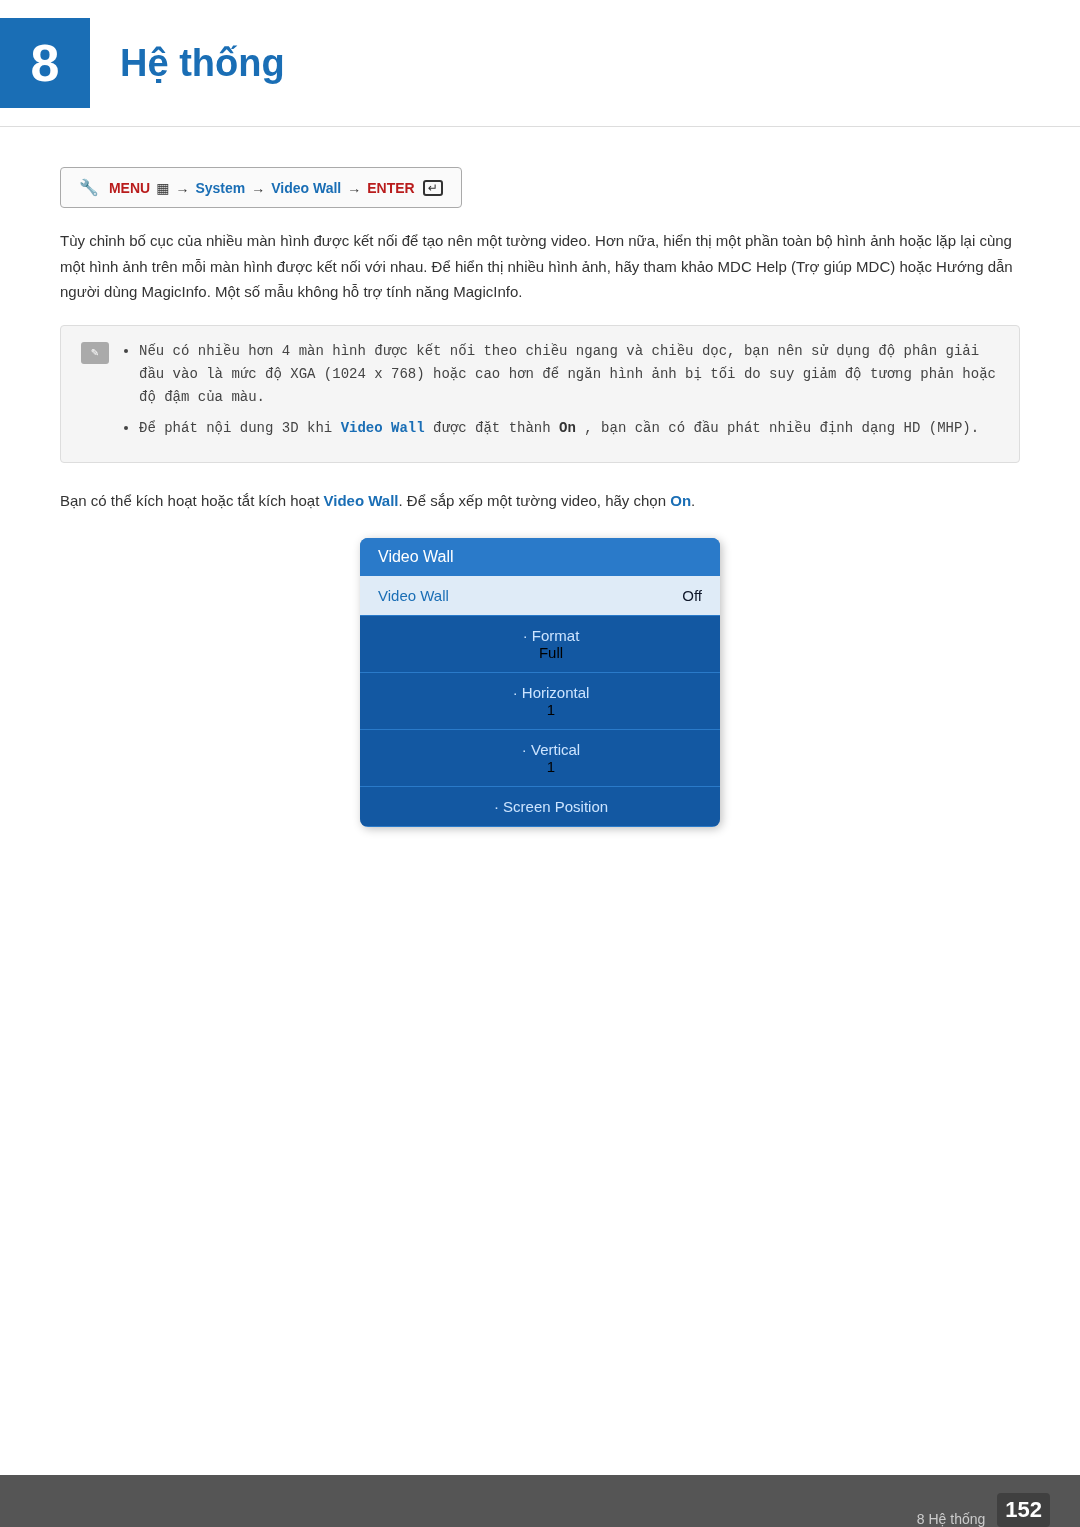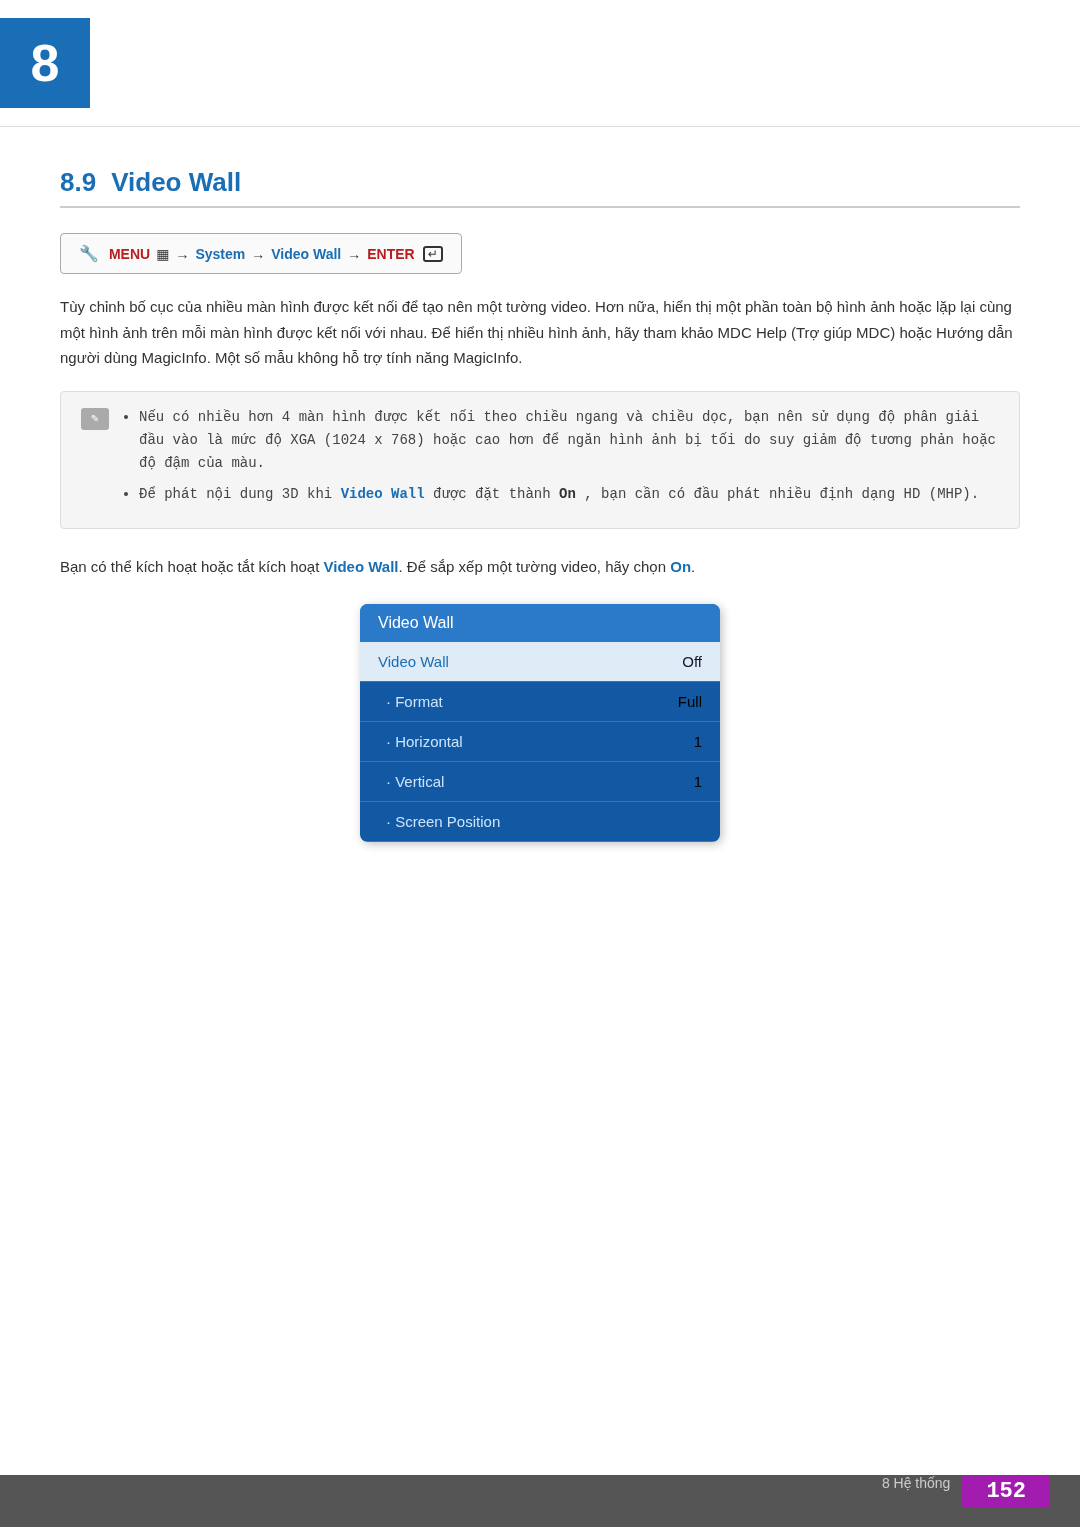--- a/index.html
+++ b/index.html
@@ -230,21 +230,22 @@
     }
 
     .menu-item.active {
       background: rgba(255,255,255,0.85);
       color: #1a6eb5;
     }
 
     .menu-item.sub {
       background: rgba(0, 60, 130, 0.55);
       color: #cce4ff;
-      padding-left: 26px;
+      padding-left: 40px;
+      flex-direction: column;
     }
 
     .menu-item .item-value {
       color: #fff;
     }
 
     .menu-item.active .item-value {
       color: #0f172a;
     }
 
@@ -254,56 +255,53 @@
 
     
     .footer {
       position: absolute;
       bottom: 0;
       left: 0;
       right: 0;
       height: 52px;
       background: #555;
       display: flex;
-      align-items: flex-start;
+      align-items: flex-end;
       justify-content: flex-end;
       padding: 0 30px;
     }
 
     .footer-text {
       color: #ccc;
       font-size: 14px;
       margin-right: 12px;
     }
 
     .footer-number {
-      background: #a21caf;
+      background: #404040;
       color: #fff;
       font-size: 22px;
       font-weight: bold;
-      padding: 4px 24px;
+      padding: 4px 8px;
       border-radius: 4px;
-      font-family: Liberation Mono, monospace;
     }
   </style>
 </head>
 <body>
 
 <div class="header-banner">
   <div class="chapter-number-box">
     <span class="chapter-num">8</span>
   </div>
+  <span class="chapter-title">Hệ thống</span>
 </div>
 
 <div class="content">
 
   
-  <div class="section-heading">
-    <span class="section-number">8.9</span><span>Video Wall</span>
-  </div>
 
   
   <div class="menu-path">
     <span class="menu-icon">🔧</span>
     <span class="bold-black">MENU</span>
     <span>▦</span>
     <span>→</span>
     <span class="bold-blue">System</span>
     <span>→</span>
     <span class="bold-blue">Video Wall</span>

